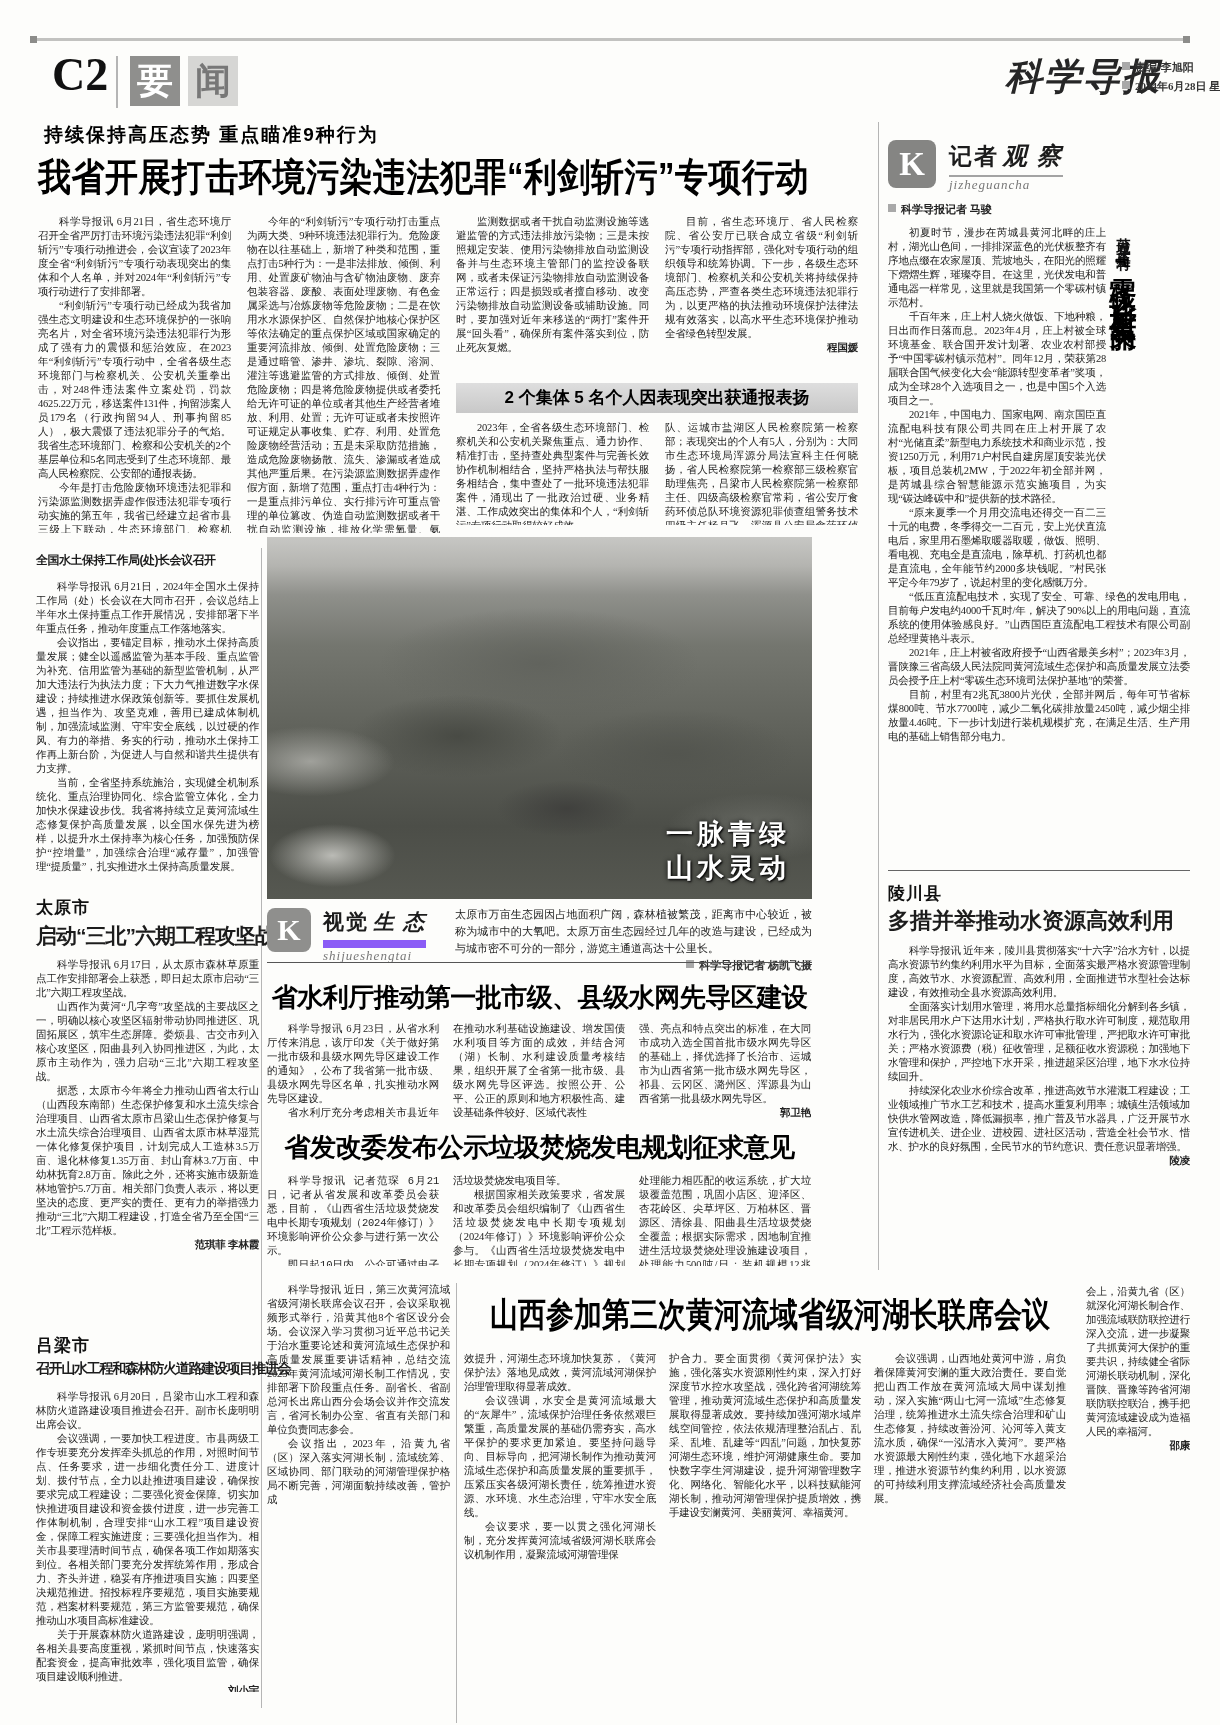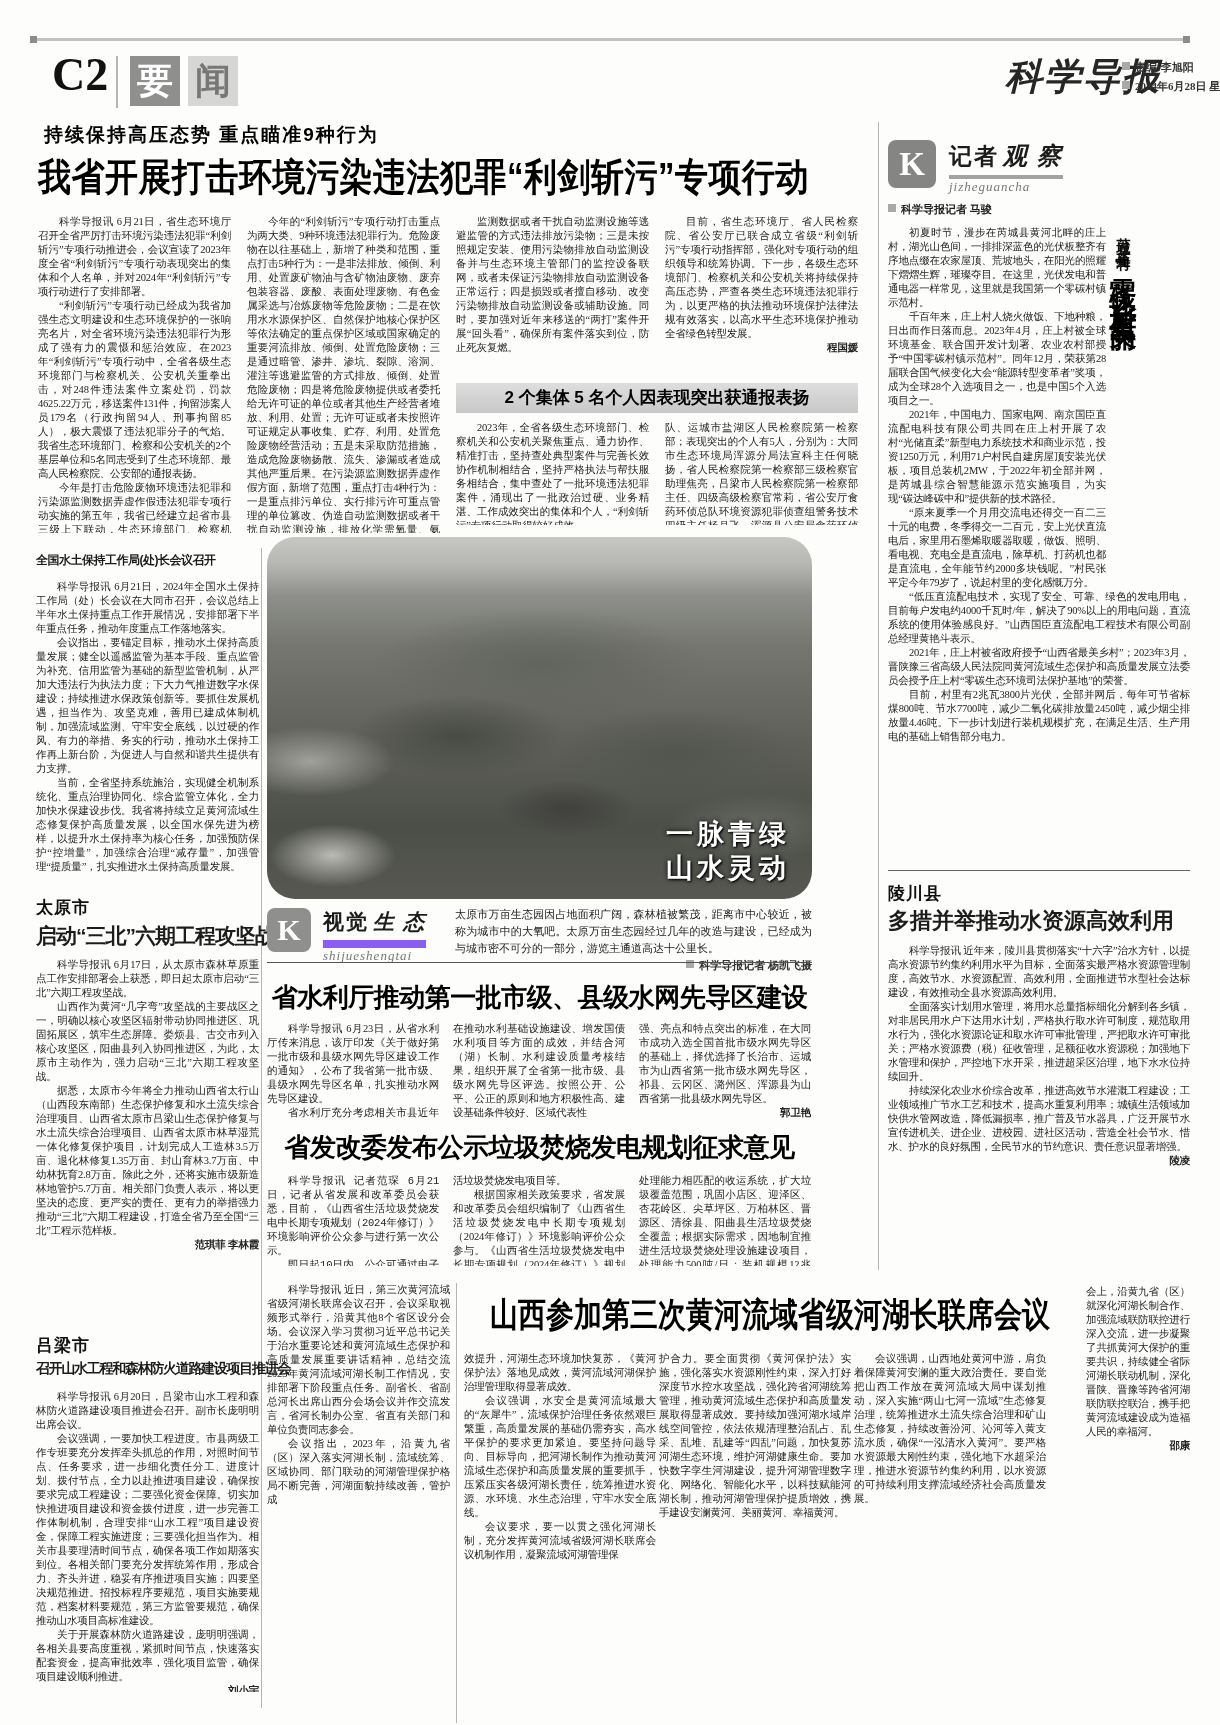--- a/index.html
+++ b/index.html
@@ -32,21 +32,21 @@
           font-weight:900;line-height:30px;color:#000;}
   
   #photo{background:
      radial-gradient(90px 45px at 12% 88%, rgba(205,205,200,.85), rgba(205,205,200,0) 70%),
      radial-gradient(120px 50px at 8% 62%, rgba(190,190,185,.7), rgba(190,190,185,0) 70%),
      radial-gradient(100px 40px at 55% 75%, rgba(60,60,58,.8), rgba(60,60,58,0) 70%),
      radial-gradient(140px 55px at 35% 55%, rgba(70,72,66,.9), rgba(70,72,66,0) 75%),
      radial-gradient(160px 60px at 75% 60%, rgba(82,84,78,.9), rgba(82,84,78,0) 75%),
      radial-gradient(200px 70px at 50% 35%, rgba(96,98,92,.9), rgba(96,98,92,0) 80%),
      radial-gradient(120px 45px at 90% 80%, rgba(110,112,106,.8), rgba(110,112,106,0) 75%),
-     linear-gradient(180deg,#c7c7c4 0%,#b4b4b0 8%,#8f908b 16%,#74766f 30%,#5f615a 55%,#4c4e48 80%,#565851 100%); border-radius: 28px;}
+     linear-gradient(180deg,#c7c7c4 0%,#b4b4b0 8%,#8f908b 16%,#74766f 30%,#5f615a 55%,#4c4e48 80%,#565851 100%);}
   .photo-overlay{color:#fff;font-weight:900;font-size:27px;letter-spacing:4px;text-align:center;
                  line-height:34px;text-shadow:0 0 5px rgba(0,0,0,.85),1px 1px 2px #000;}
   .k-logo{display:inline-block;background:#8f8f8d;color:#fff;border-radius:8px;text-align:center;
           font-family:"Liberation Serif",serif;font-weight:bold;}
   .logo-cn-b{font-size:21px;font-weight:900;letter-spacing:2px;}
   .logo-cn-s{font-size:21px;font-style:italic;font-weight:bold;letter-spacing:2px;}
   .logo-py{font-size:13px;font-style:italic;color:#777;letter-spacing:1px;}
   .caption-txt{font-size:11px;line-height:17px;text-align:justify;color:#222;}
   .credit{font-size:11px;font-weight:bold;color:#333;}
   
@@ -204,21 +204,21 @@
     </div>
   </div>
 
   <div class="abs body-txt clip" style="left:267px;top:1283px;width:183px;height:440px;">
     <p>科学导报讯 近日，第三次黄河流域省级河湖长联席会议召开，会议采取视频形式举行，沿黄其他8个省区设分会场。会议深入学习贯彻习近平总书记关于治水重要论述和黄河流域生态保护和高质量发展重要讲话精神，总结交流2023年黄河流域河湖长制工作情况，安排部署下阶段重点任务。副省长、省副总河长出席山西分会场会议并作交流发言，省河长制办公室、省直有关部门和单位负责同志参会。</p>
       <p>会议指出，2023年，沿黄九省（区）深入落实河湖长制，流域统筹、区域协同、部门联动的河湖管理保护格局不断完善，河湖面貌持续改善，管护成</p>
   </div>
   <div class="abs rule-v" style="left:456px;top:1283px;height:440px;"></div>
   <div class="abs sans head-centered" style="left:464px;top:1292px;width:612px;font-size:28px;white-space:nowrap;transform:scaleY(1.2);transform-origin:center top;">山西参加第三次黄河流域省级河湖长联席会议</div>
   <div class="abs" style="left:464px;top:1352px;width:612px;">
-    <div class="cols" style="gap:3px;font-family:Liberation Serif, serif;">
+    <div class="cols" style="gap:13px;font-family:Liberation Serif, serif;">
       <div class="body-txt clip" style="width:192px;height:370px;">
         <p class="noind">效提升，河湖生态环境加快复苏，《黄河保护法》落地见成效，黄河流域河湖保护治理管理取得显著成效。</p>
           <p>会议强调，水安全是黄河流域最大的“灰犀牛”，流域保护治理任务依然艰巨繁重，高质量发展的基础仍需夯实，高水平保护的要求更加紧迫。要坚持问题导向、目标导向，把河湖长制作为推动黄河流域生态保护和高质量发展的重要抓手，压紧压实各级河湖长责任，统筹推进水资源、水环境、水生态治理，守牢水安全底线。</p>
           <p>会议要求，要一以贯之强化河湖长制，充分发挥黄河流域省级河湖长联席会议机制作用，凝聚流域河湖管理保</p>
       </div>
       <div class="body-txt clip" style="width:192px;height:370px;">
         <p class="noind">护合力。要全面贯彻《黄河保护法》实施，强化落实水资源刚性约束，深入打好深度节水控水攻坚战，强化跨省河湖统筹管理，推动黄河流域生态保护和高质量发展取得显著成效。要持续加强河湖水域岸线空间管控，依法依规清理整治乱占、乱采、乱堆、乱建等“四乱”问题，加快复苏河湖生态环境，维护河湖健康生命。要加快数字孪生河湖建设，提升河湖管理数字化、网络化、智能化水平，以科技赋能河湖长制，推动河湖管理保护提质增效，携手建设安澜黄河、美丽黄河、幸福黄河。</p>
       </div>
       <div class="body-txt clip" style="width:192px;height:370px;">
         <p>会议强调，山西地处黄河中游，肩负着保障黄河安澜的重大政治责任。要自觉把山西工作放在黄河流域大局中谋划推动，深入实施“两山七河一流域”生态修复治理，统筹推进水土流失综合治理和矿山生态修复，持续改善汾河、沁河等入黄支流水质，确保“一泓清水入黄河”。要严格水资源最大刚性约束，强化地下水超采治理，推进水资源节约集约利用，以水资源的可持续利用支撑流域经济社会高质量发展。</p>
@@ -230,21 +230,21 @@
     <p class="noind">
         <span class="sig">邵康</span>
       </p>
   </div>
 
   <div class="abs" style="left:888px;top:140px;">
     <span class="k-logo" style="width:48px;height:48px;line-height:48px;font-size:33px;vertical-align:top;background:#858583;">K</span>
     <span style="display:inline-block;margin-left:9px;">
       <span><span class="logo-cn-b sans" style="font-size:23px;">记者</span>
       <span class="logo-cn-s" style="font-size:24px;">观 察</span></span>
-      <span style="display:block;border-top:4px solid #a3a3a3;margin-top:3px;" class="logo-py">jizheguancha</span>
+      <span style="display:block;border-top:2px solid #a3a3a3;margin-top:3px;" class="logo-py">jizheguancha</span>
     </span>
   </div>
   <div class="abs byline" style="left:888px;top:202px;">
     <span class="gray-sq"></span><span>科学导报记者 马骏</span>
   </div>
   <div class="abs body-txt clip" style="left:888px;top:226px;width:302px;height:636px;">
     <div style="float:right;width:74px;height:352px;margin:0 0 6px 10px;">
       <div class="vtitle-wrap" style="height:352px;">
         <div class="vkicker">芮城县庄上村</div>
         <div class="vtitle">『零碳』让乡村更美丽</div>

